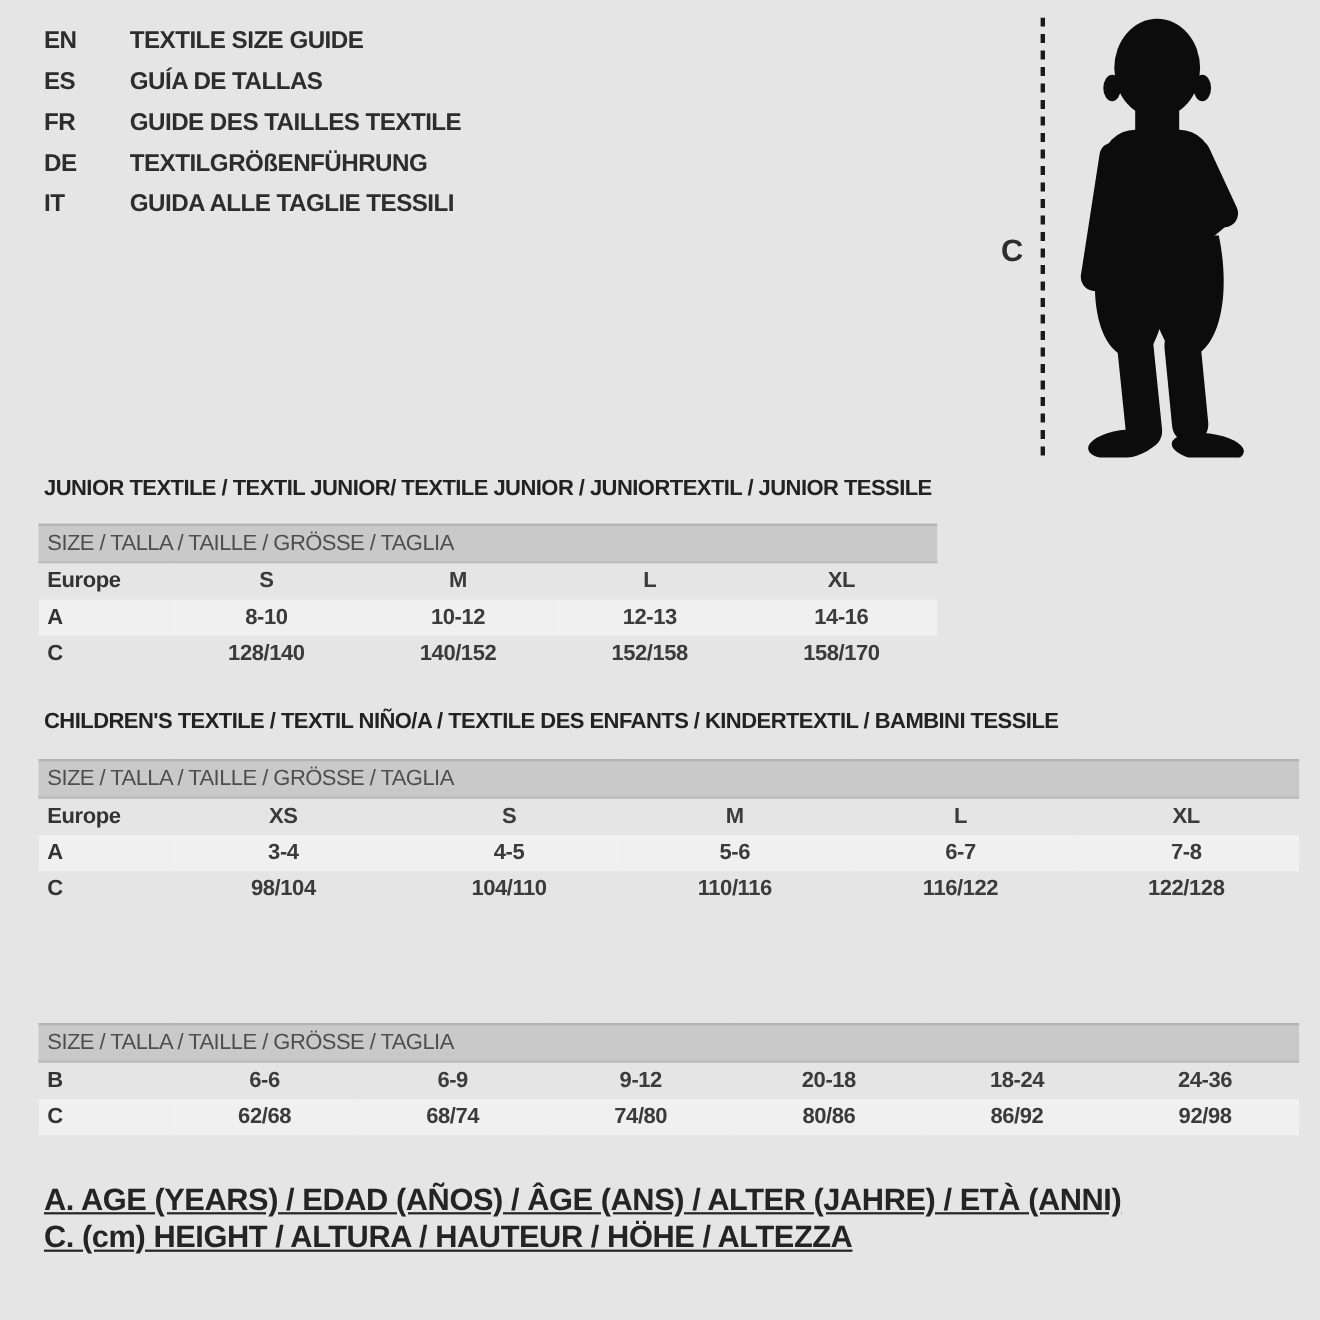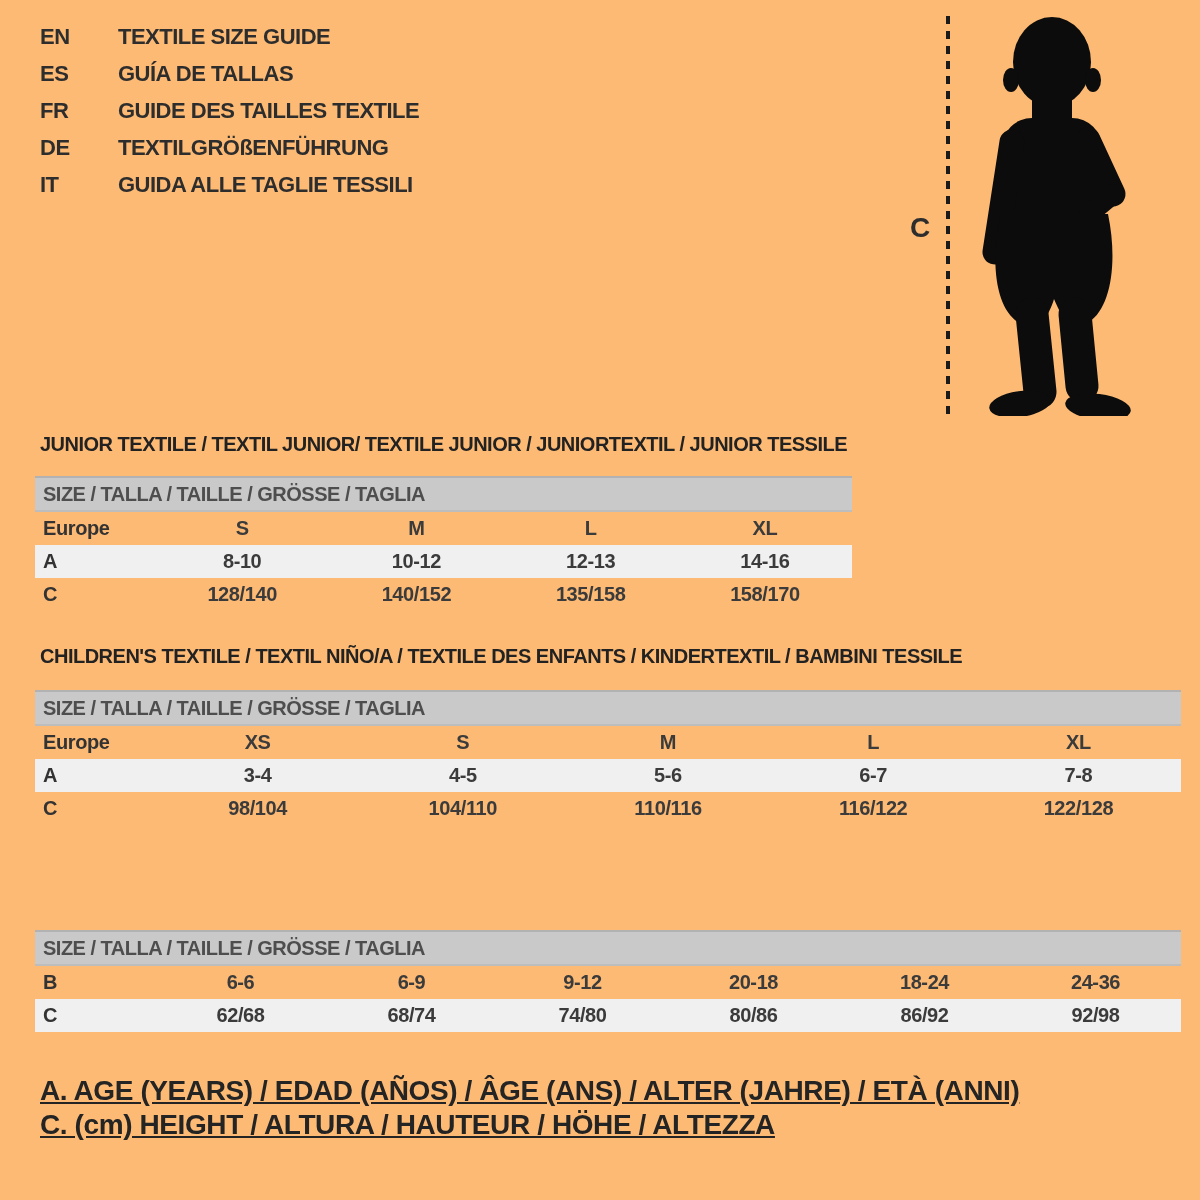--- a/index.html
+++ b/index.html
@@ -1,17 +1,17 @@
 <!DOCTYPE html>
 <html><head>
 <meta charset="utf-8">
 <style>
   html,body{margin:0;padding:0;background:#ffffff;}
   .page{
-    position:relative;width:1200px;height:1200px;background:#fdba74;overflow:hidden;
+    position:relative;width:1200px;height:1200px;background:#e5e5e5;overflow:hidden;
     font-family:"Liberation Sans","DejaVu Sans",sans-serif;font-weight:700;color:#2d2d2d;
   }
   
   .lang-block{position:absolute;left:40px;top:24px;}
   .lang-row{display:flex;height:37px;align-items:flex-start;}
   .lang-code{width:78px;font-size:22px;letter-spacing:-0.5px;}
   .lang-title{font-size:22px;letter-spacing:-0.5px;white-space:nowrap;}
 
   
   .measure-line{position:absolute;left:944px;top:16px;}
@@ -19,21 +19,21 @@
   .silhouette{position:absolute;left:962px;top:16px;}
 
   
   .section-title{position:absolute;font-size:20px;letter-spacing:-0.5px;color:#222222;white-space:nowrap;}
   .section-title .line{line-height:33px;}
 
   
   table.size-table{position:absolute;border-collapse:collapse;table-layout:fixed;font-size:20px;}
   table.size-table th.size-bar{
     background:#c9c9c9;color:#4e4e4e;text-align:left;padding:0 0 0 8px;height:32px;
-    font-size:20px;font-weight:700;letter-spacing:-0.5px;
+    font-size:20px;font-weight:400;letter-spacing:-0.5px;
     border-top:2px solid #b2b2b2;border-bottom:2px solid #bdbdbd;
   }
   table.size-table td{
     height:33px;padding:0;text-align:center;vertical-align:middle;
     color:#3b3b3b;font-weight:700;letter-spacing:-0.4px;
   }
   table.size-table td.lbl{text-align:left;padding-left:8px;color:#333333;}
   table.size-table tr.alt{background:#f0f0f0;}
 
   
@@ -117,21 +117,21 @@
         <td class="lbl">A</td>
         <td>8-10</td>
         <td>10-12</td>
         <td>12-13</td>
         <td>14-16</td>
       </tr>
       <tr>
         <td class="lbl">C</td>
         <td>128/140</td>
         <td>140/152</td>
-        <td>135/158</td>
+        <td>152/158</td>
         <td>158/170</td>
       </tr>
     </tbody>
   </table>
 
   <div class="section-title" style="left:40px;top:645px;text-align:right;">CHILDREN'S TEXTILE / TEXTIL NIÑO/A / TEXTILE DES ENFANTS / KINDERTEXTIL / BAMBINI TESSILE</div>
   <table class="size-table" style="left:35px;top:690px;width:1146px;">
     <colgroup>
         <col style="width:120px">
         <col>

